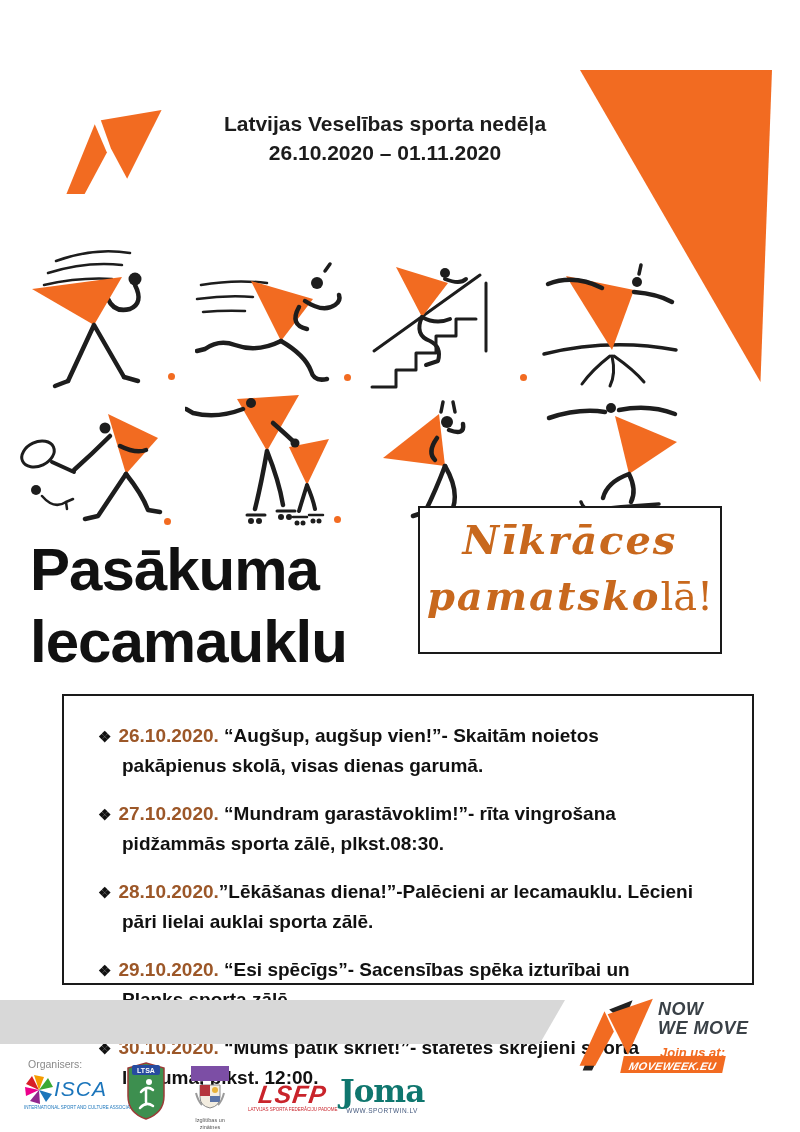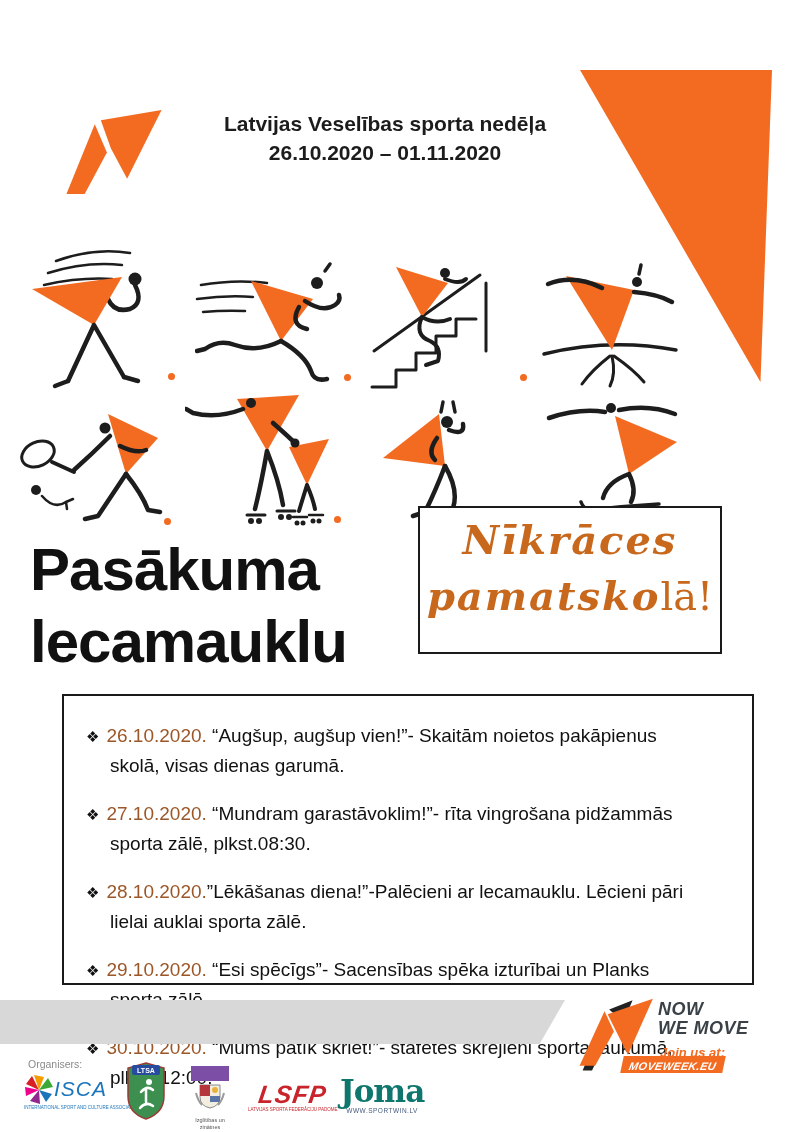--- a/index.html
+++ b/index.html
@@ -30,21 +30,21 @@
   
   .school-box{position:absolute;left:418px;top:506px;width:304px;height:148px;border:2px solid #1a1a1a;
               background:#fff;text-align:center;box-sizing:border-box;padding-top:4px;}
   .school-l1,.school-l2{font-family:"DejaVu Serif",serif;font-weight:bold;font-style:italic;
               font-size:40px;color:#C8681D;line-height:56px;letter-spacing:2px;}
   .school-suffix{font-style:normal;font-weight:normal;letter-spacing:0;}
 
   
   .program-box{position:absolute;left:62px;top:694px;width:692px;height:291px;border:2px solid #1a1a1a;
                box-sizing:border-box;padding:6px 16px 0 0;}
-  .prog-item{padding-left:46px;text-indent:-24px;font-size:19px;font-weight:normal;color:#111;
+  .prog-item{padding-left:58px;text-indent:-24px;font-size:19px;font-weight:bold;color:#111;
              line-height:29px;width:630px;box-sizing:border-box;}
   .bullet{color:#111;font-size:15px;margin-right:7px;}
   .pdate{color:#9C5728;}
 
   
   .gray-band{position:absolute;left:0;top:1000px;width:565px;height:44px;background:#D8D8D8;
              clip-path:polygon(0 0,100% 0,95.5% 100%,0 100%);}
   .nwm-arrow{position:absolute;left:578px;top:994px;width:78px;height:78px;}
   .nwm-text{position:absolute;left:658px;top:1000px;color:#3A4147;font-weight:bold;font-style:italic;
             font-size:18px;line-height:19px;letter-spacing:0.5px;}

